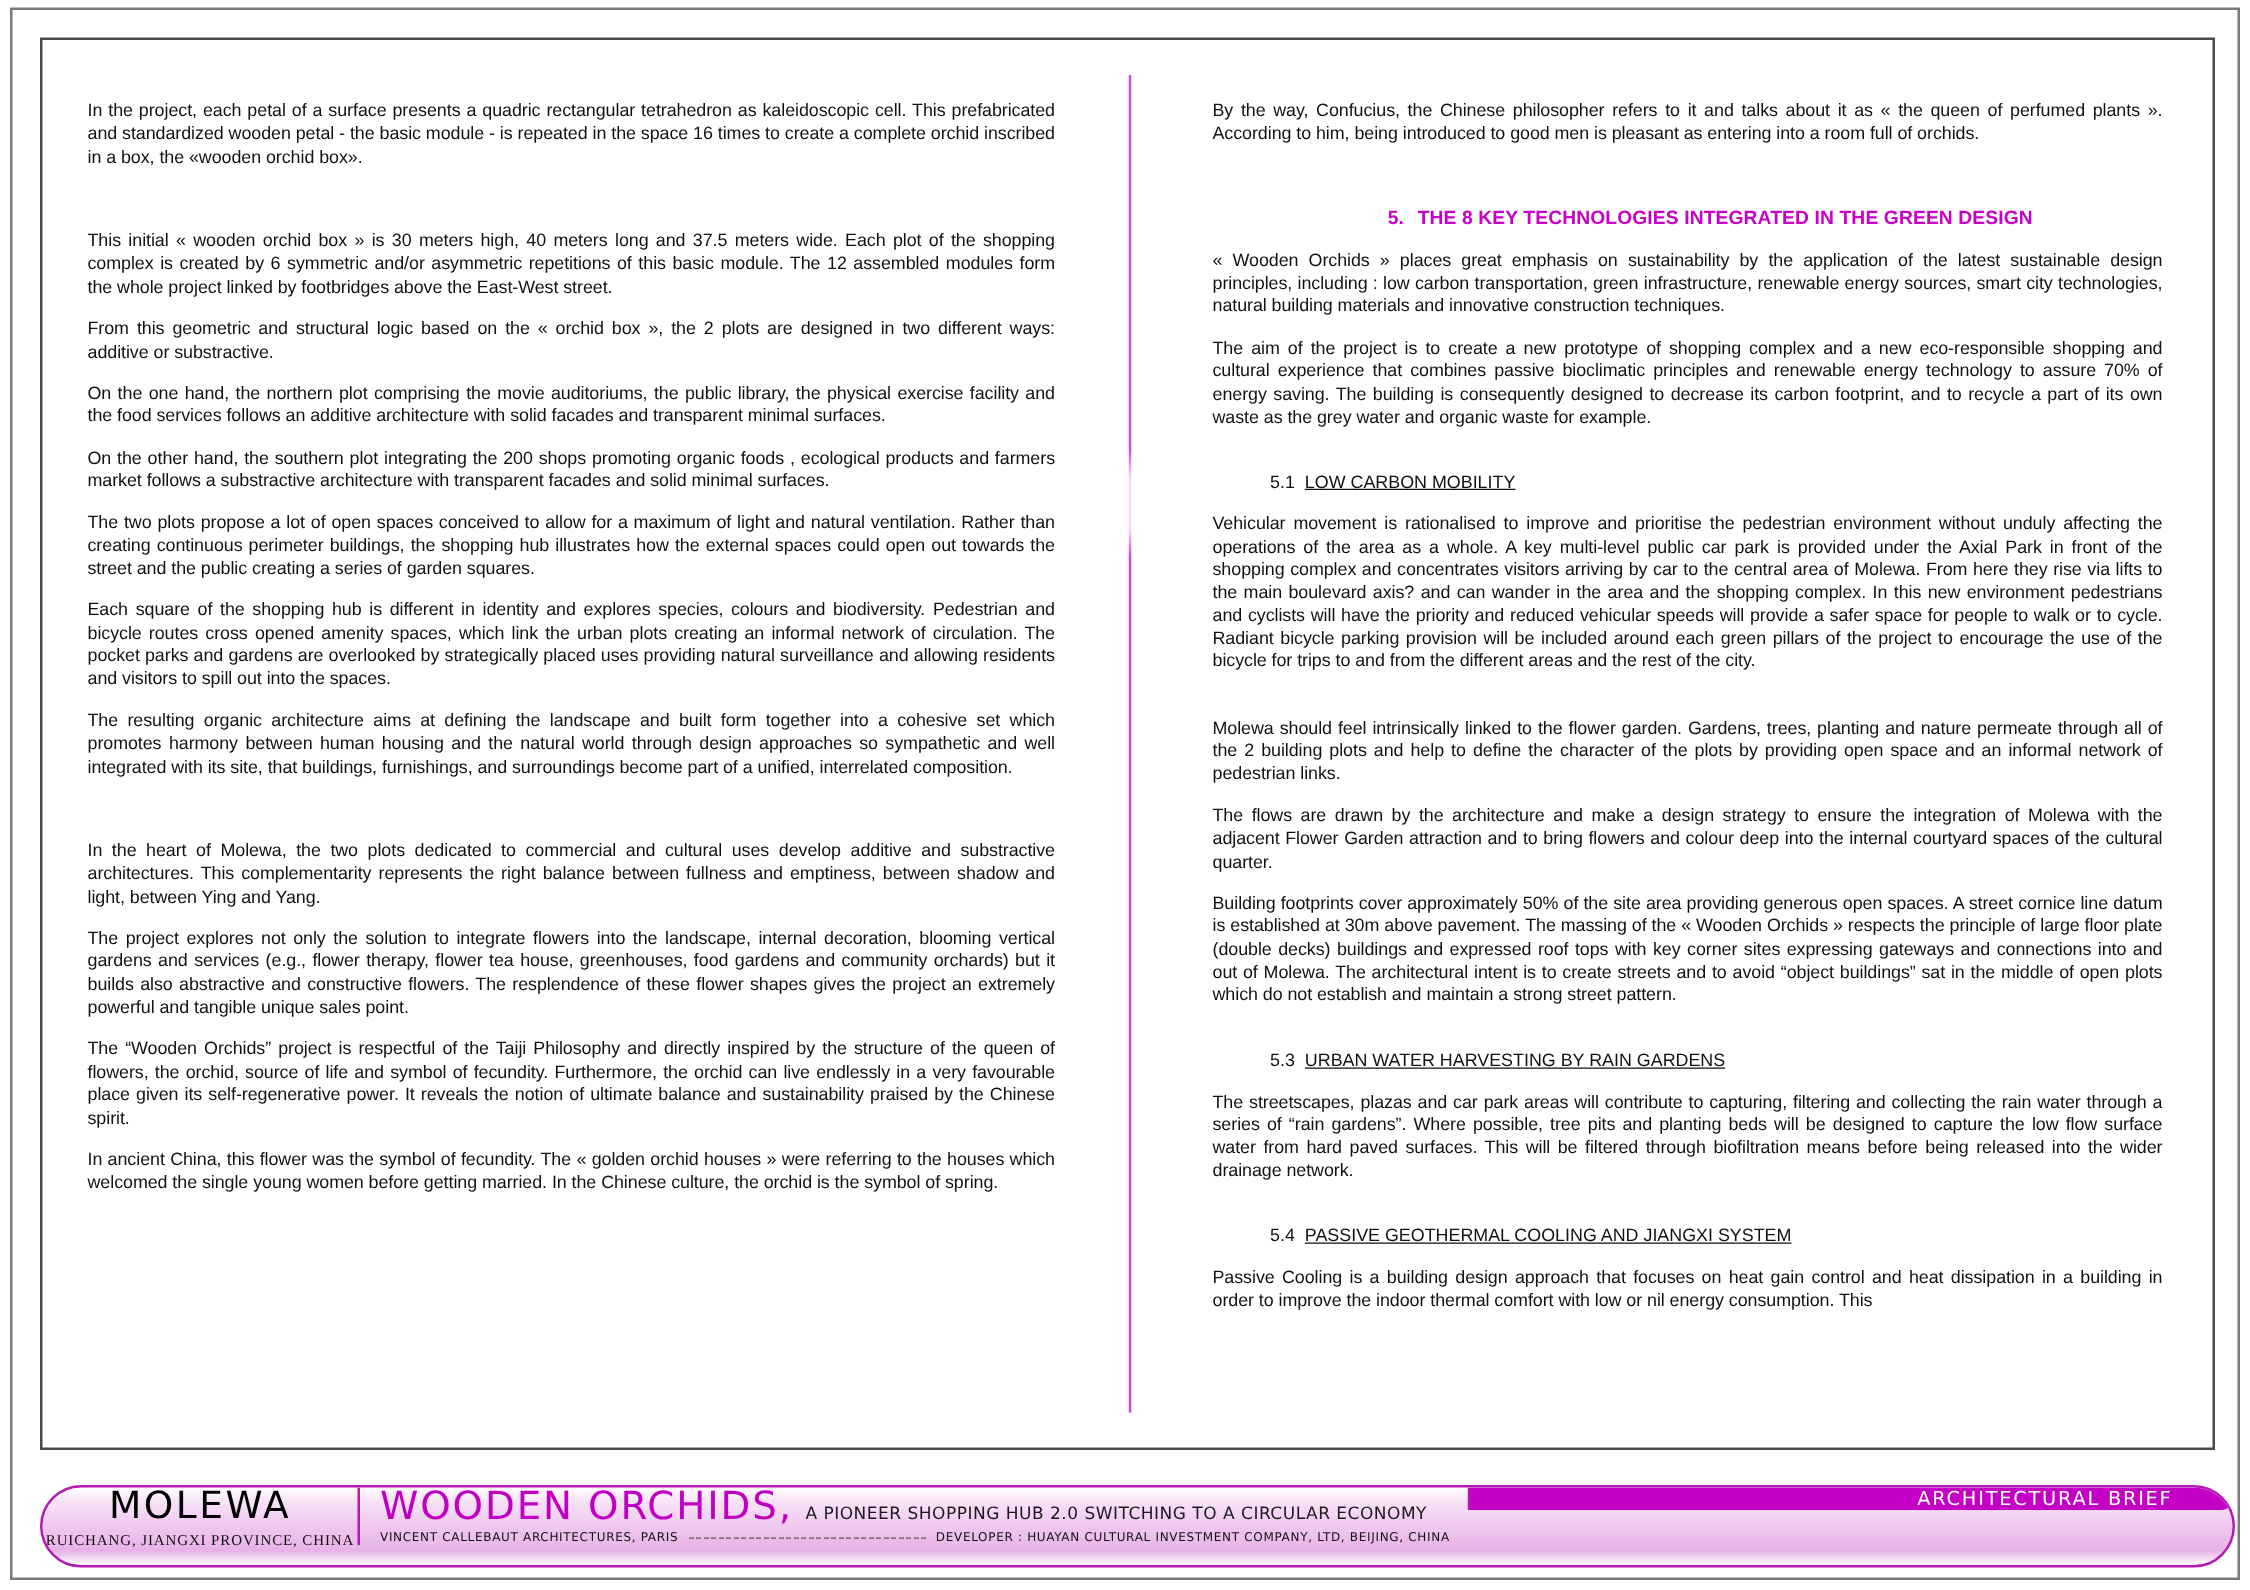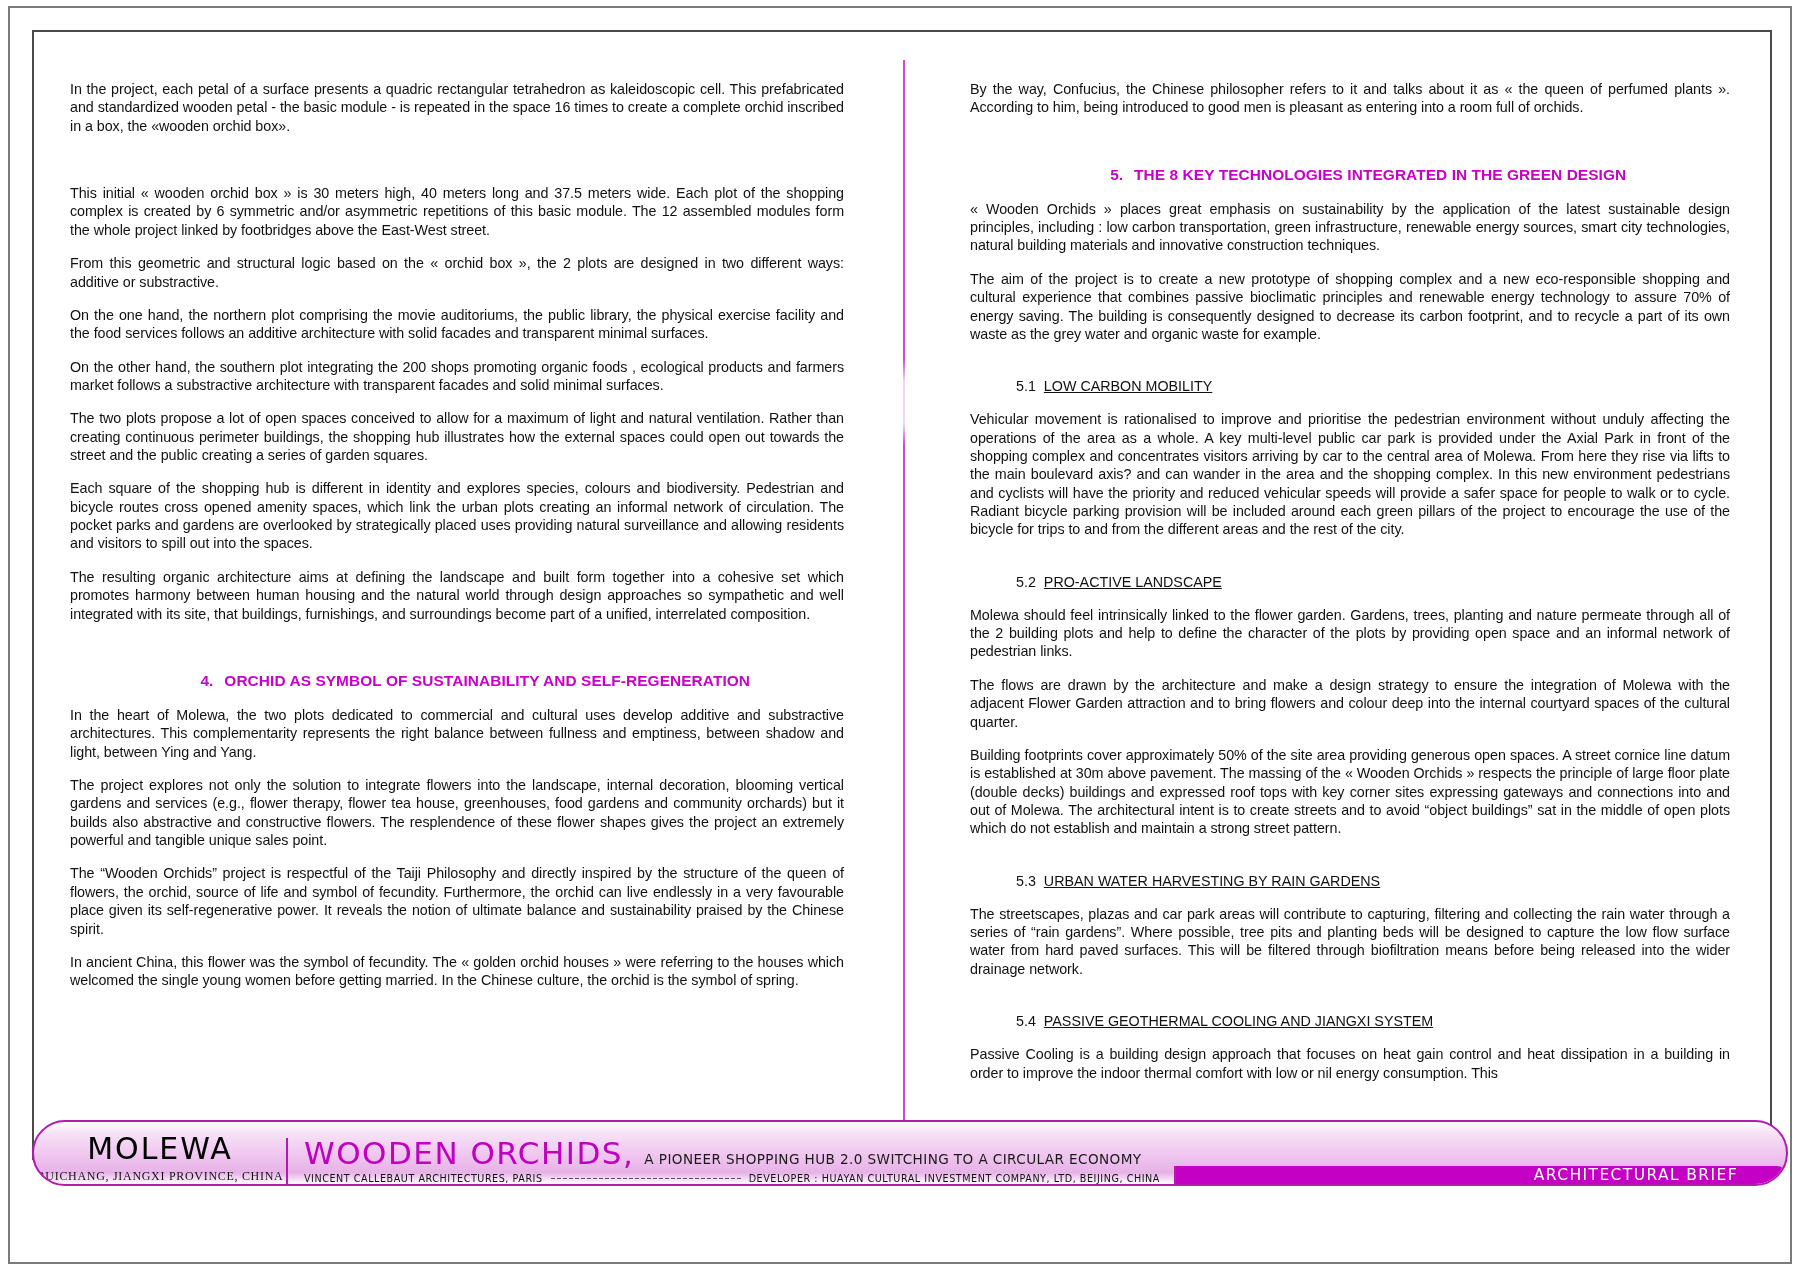--- a/index.html
+++ b/index.html
@@ -90,28 +90,28 @@
     font-size: 14.3px;
     font-weight: normal;
     color: #111111;
   }
   h3.sub-heading .num { padding-right: 4px; }
   h3.sub-heading .txt { text-decoration: underline; }
 
   
   .footer-bar {
     position: absolute;
-    left: 22px; top: 1112px;
+    left: 22px; top: 1180px;
     width: 1756px; height: 66px;
     border: 2px solid #b21ab2;
     border-radius: 33px;
     background: linear-gradient(to bottom,
        #ffffff 0%, #f7e2f7 18%, #f0c8f0 50%, #e7b2e7 82%, #ffffff 100%);
     display: flex;
-    align-items: flex-end;
+    align-items: flex-start;
     overflow: hidden;
   }
   .fcell {
     position: relative;
     display: flex;
     flex-direction: column;
     justify-content: center;
     padding: 0 14px;
   }
   .fcell + .fcell { border-left: 2px solid #b21ab2; }
@@ -204,24 +204,20 @@
         <p>This initial « wooden orchid box » is 30 meters high, 40 meters long and 37.5 meters wide. Each plot of the shopping complex is created by 6 symmetric and/or asymmetric repetitions of this basic module. The 12 assembled modules form the whole project linked by footbridges above the East-West street.</p>
         <p>From this geometric and structural logic based on the « orchid box », the 2 plots are designed in two different ways: additive or substractive.</p>
         <p>On the one hand, the northern plot comprising the movie auditoriums, the public library, the physical exercise facility and the food services follows an additive architecture with solid facades and transparent minimal surfaces.</p>
         <p>On the other hand, the southern plot integrating the 200 shops promoting organic foods , ecological products and farmers market follows a substractive architecture with transparent facades and solid minimal surfaces.</p>
         <p>The two plots propose a lot of open spaces conceived to allow for a maximum of light and natural ventilation. Rather than creating continuous perimeter buildings, the shopping hub illustrates how the external spaces could open out towards the street and the public creating a series of garden squares.</p>
         <p>Each square of the shopping hub is different in identity and explores species, colours and biodiversity. Pedestrian and bicycle routes cross opened amenity spaces, which link the urban plots creating an informal network of circulation. The pocket parks and gardens are overlooked by strategically placed uses providing natural surveillance and allowing residents and visitors to spill out into the spaces.</p>
         <p>The resulting organic architecture aims at defining the landscape and built form together into a cohesive set which promotes harmony between human housing and the natural world through design approaches so sympathetic and well integrated with its site, that buildings, furnishings, and surroundings become part of a unified, interrelated composition.</p>
 
         <div class="gap-lg"></div>
 
-        <h2 class="section-heading">
-          <span class="num">4.</span>
-          <span>ORCHID AS SYMBOL OF SUSTAINABILITY AND SELF-REGENERATION</span>
-        </h2>
 
         <p>In the heart of Molewa, the two plots dedicated to commercial and cultural uses develop additive and substractive architectures. This complementarity represents the right balance between fullness and emptiness, between shadow and light, between Ying and Yang.</p>
         <p>The project explores not only the solution to integrate flowers into the landscape, internal decoration, blooming vertical gardens and services (e.g., flower therapy, flower tea house, greenhouses, food gardens and community orchards) but it builds also abstractive and constructive flowers. The resplendence of these flower shapes gives the project an extremely powerful and tangible unique sales point.</p>
         <p>The “Wooden Orchids” project is respectful of the Taiji Philosophy and directly inspired by the structure of the queen of flowers, the orchid, source of life and symbol of fecundity. Furthermore, the orchid can live endlessly in a very favourable place given its self-regenerative power. It reveals the notion of ultimate balance and sustainability praised by the Chinese spirit.</p>
         <p>In ancient China, this flower was the symbol of fecundity. The « golden orchid houses » were referring to the houses which welcomed the single young women before getting married. In the Chinese culture, the orchid is the symbol of spring.</p>
 
       </div>
 
       <div class="col col-right">
 
@@ -240,24 +236,20 @@
         <div class="gap-md"></div>
 
         <h3 class="sub-heading">
           <span class="num">5.1</span>
           <span class="txt">LOW CARBON MOBILITY</span>
         </h3>
         <p>Vehicular movement is rationalised to improve and prioritise the pedestrian environment without unduly affecting the operations of the area as a whole. A key multi-level public car park is provided under the Axial Park in front of the shopping complex and concentrates visitors arriving by car to the central area of Molewa. From here they rise via lifts to the main boulevard axis? and can wander in the area and the shopping complex. In this new environment pedestrians and cyclists will have the priority and reduced vehicular speeds will provide a safer space for people to walk or to cycle. Radiant bicycle parking provision will be included around each green pillars of the project to encourage the use of the bicycle for trips to and from the different areas and the rest of the city.</p>
 
         <div class="gap-md"></div>
 
-        <h3 class="sub-heading">
-          <span class="num">5.2</span>
-          <span class="txt">PRO-ACTIVE LANDSCAPE</span>
-        </h3>
         <p>Molewa should feel intrinsically linked to the flower garden. Gardens, trees, planting and nature permeate through all of the 2 building plots and help to define the character of the plots by providing open space and an informal network of pedestrian links.</p>
         <p>The flows are drawn by the architecture and make a design strategy to ensure the integration of Molewa with the adjacent Flower Garden attraction and to bring flowers and colour deep into the internal courtyard spaces of the cultural quarter.</p>
         <p>Building footprints cover approximately 50% of the site area providing generous open spaces. A street cornice line datum is established at 30m above pavement. The massing of the « Wooden Orchids » respects the principle of large floor plate (double decks) buildings and expressed roof tops with key corner sites expressing gateways and connections into and out of Molewa. The architectural intent is to create streets and to avoid “object buildings” sat in the middle of open plots which do not establish and maintain a strong street pattern.</p>
 
         <div class="gap-md"></div>
 
         <h3 class="sub-heading">
           <span class="num">5.3</span>
           <span class="txt">URBAN WATER HARVESTING BY RAIN GARDENS</span>
         </h3>

